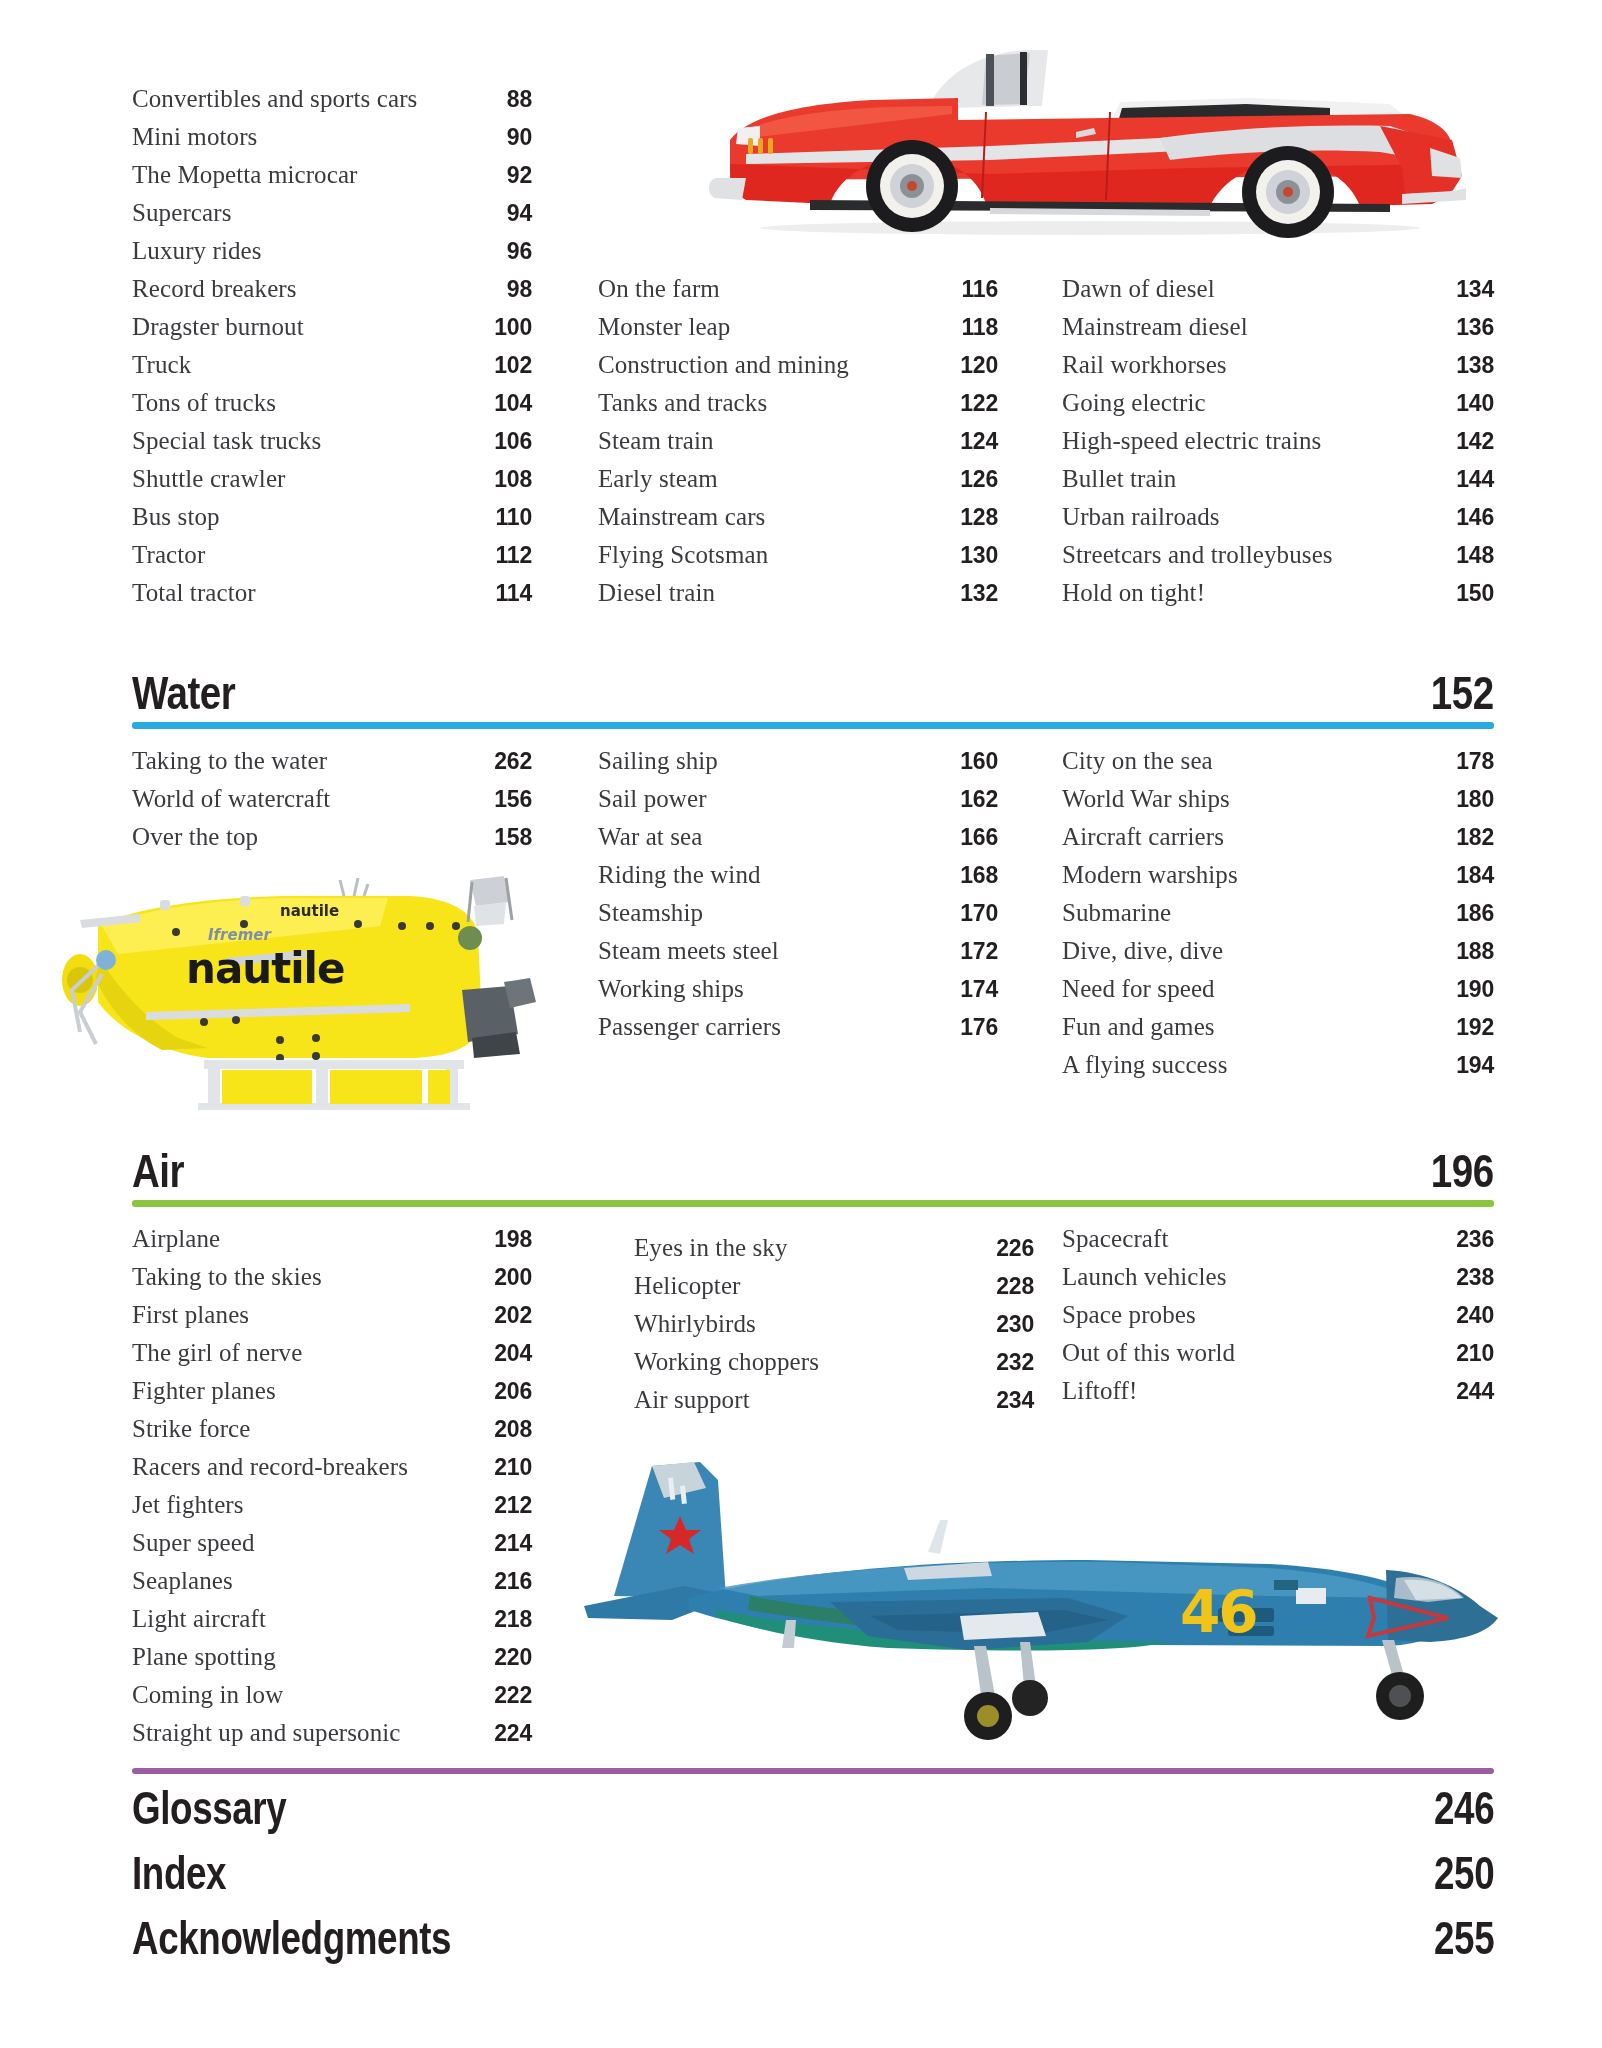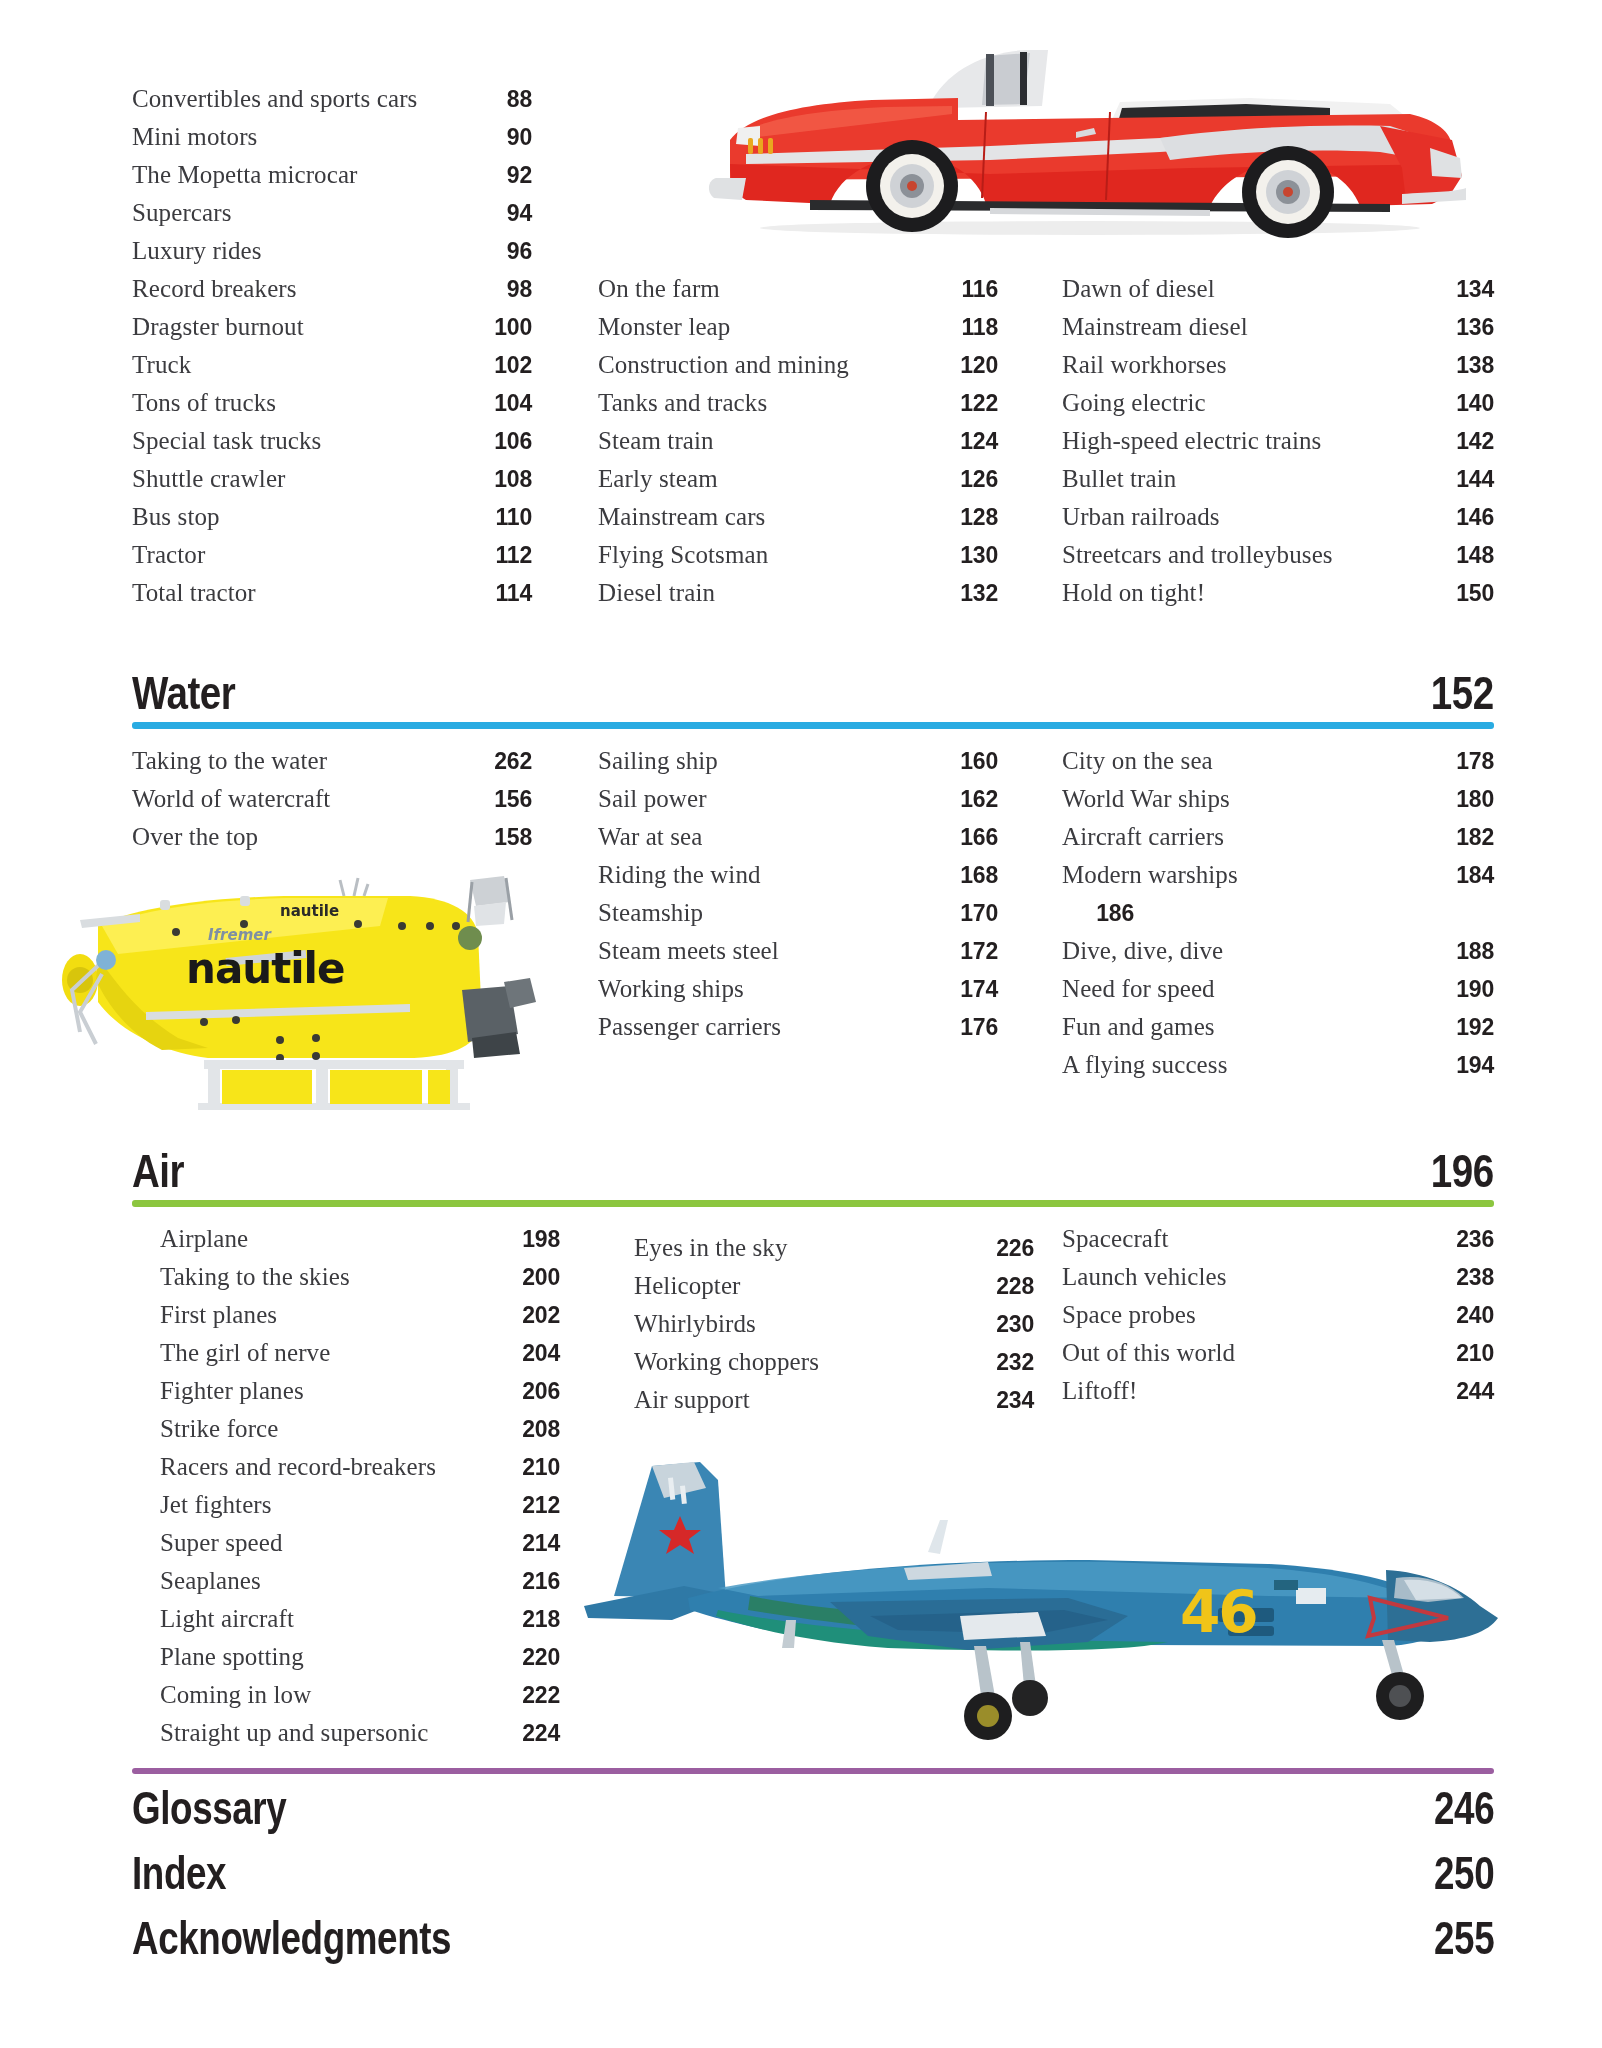--- a/index.html
+++ b/index.html
@@ -397,20 +397,21 @@
       </div>
     <div class="entry">
         <span class="title">Aircraft carriers</span>
         <span class="pg">182</span>
       </div>
     <div class="entry">
         <span class="title">Modern warships</span>
         <span class="pg">184</span>
       </div>
     <div class="entry">
+        <span class="title">Submarine</span>
         <span class="pg">186</span>
       </div>
     <div class="entry">
         <span class="title">Dive, dive, dive</span>
         <span class="pg">188</span>
       </div>
     <div class="entry">
         <span class="title">Need for speed</span>
         <span class="pg">190</span>
       </div>
@@ -504,21 +505,21 @@
     <div class="sub-label" style="left:222px; top:40px; font-size:15px; color:#2b2b28;">nautile</div>
     <div class="sub-label" style="left:150px; top:64px; font-size:15px; font-style:italic; color:#7e8fa3;">Ifremer</div>
   </div>
 
   <div class="sect-head" style="left:132px; top:1138px; width:1362px; height:58px;">
     <div class="sect-name">Air</div>
     <div class="sect-pg">196</div>
   </div>
   <div class="rule" id="rule-air" style="left: 132px; top: 1200px; width: 1362px; background: rgb(140, 198, 63);"></div>
 
-  <div class="col" style="left:132px; top:1220px; width:400px;margin-left:28px;">
+  <div class="col" style="left:132px; top:1220px; width:400px;">
     <div class="entry">
         <span class="title">Airplane</span>
         <span class="pg">198</span>
       </div>
     <div class="entry">
         <span class="title">Taking to the skies</span>
         <span class="pg">200</span>
       </div>
     <div class="entry">
         <span class="title">First planes</span>

